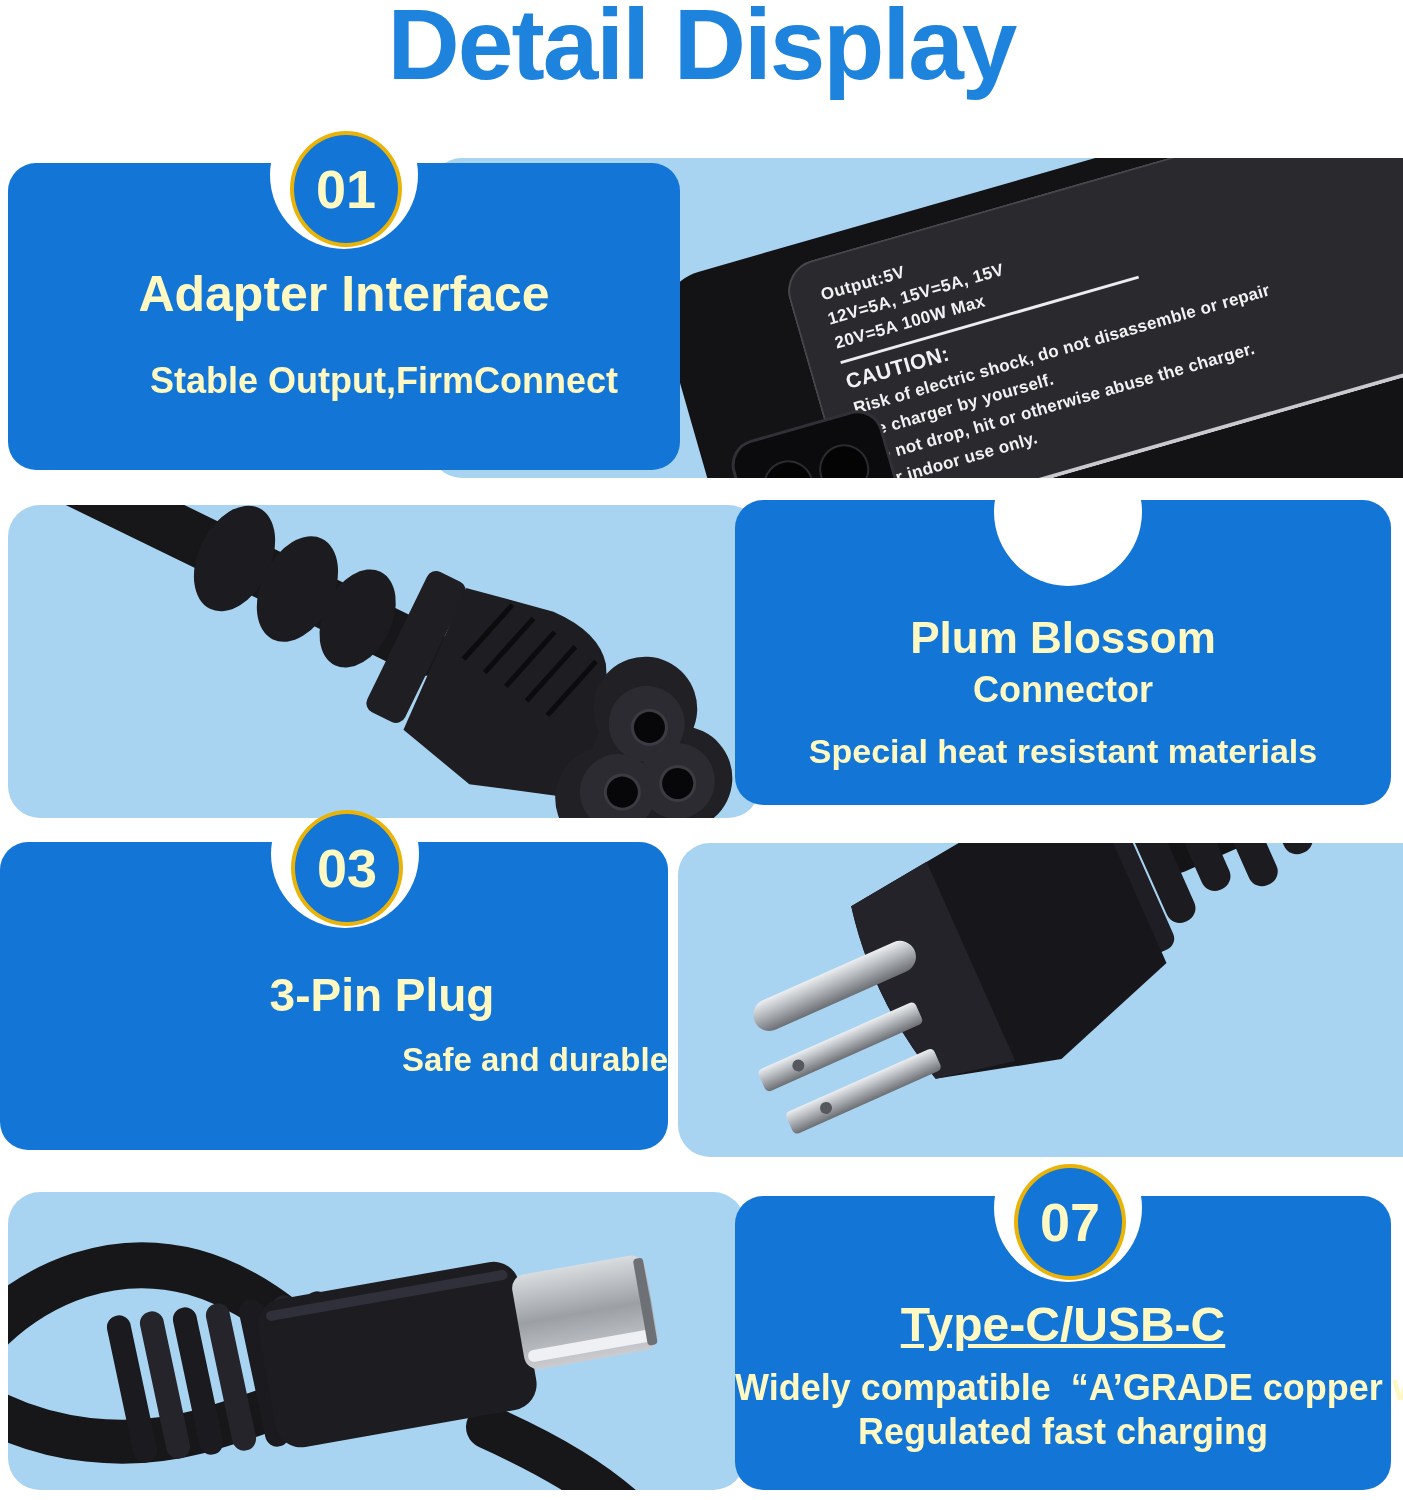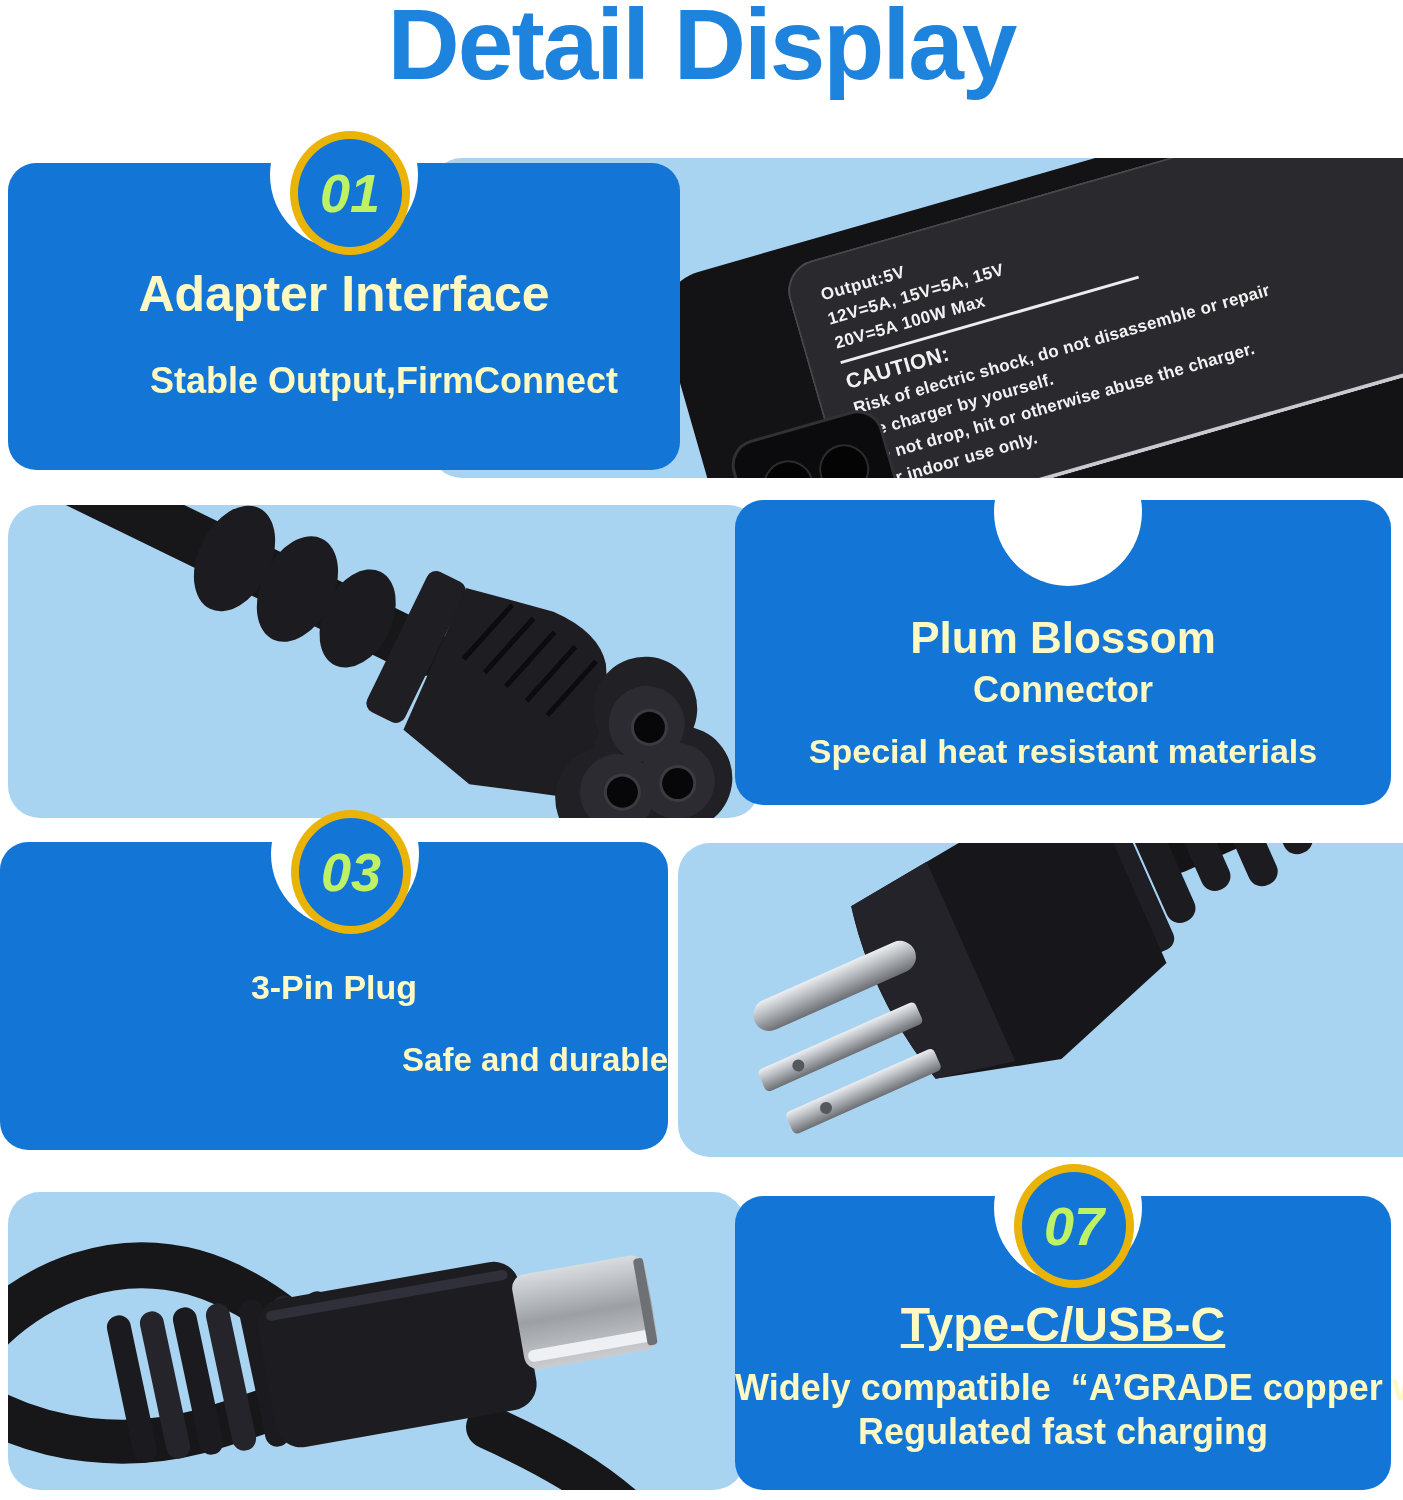--- a/index.html
+++ b/index.html
@@ -30,35 +30,35 @@
   .panel h2,.panel .h2b,.panel p{
     position:absolute;left:0;width:100%;margin:0;text-align:center;color:#fef9c3;z-index:5;
   }
   .panel h2,.panel .h2b{font-weight:700;}
   .panel p{font-weight:700;white-space:nowrap;}
   .panel-r1 h2{top:102px;font-size:50px;}
   .panel-r1 p{top:197px;font-size:36px;margin-left:40px;}
   .panel-r2 h2{top:113px;font-size:44px;}
   .panel-r2 .h2b{top:169px;font-size:36px;}
   .panel-r2 p{top:232px;font-size:34px;}
-  .panel-r3 h2{top:126px;font-size:34px;}
+  .panel-r3 h2{top:126px;font-size:46px;padding-left:48px;}
   .panel-r3 p{top:199px;font-size:33px;text-align:right;}
   .panel-r4 h2{top:101px;font-size:48px;text-decoration:underline;}
   .panel-r4 p.sub1{top:171px;font-size:36px;}
   .panel-r4 p.sub2{top:215px;font-size:36px;}
   
   .notch{
     position:absolute;width:148px;height:148px;border-radius:50%;
     background:#ffffff;z-index:3;clip-path:inset(62px 0 0 0);
   }
   .badge{
     position:absolute;width:104px;height:108px;border-radius:50%;
-    background:#1375d6;border:8px solid #eab308;z-index:4;
+    background:#1375d6;border:4px solid #eab308;z-index:4;
     display:flex;align-items:center;justify-content:center;
-    color:#bef264;font-size:54px;font-weight:700;font-style:italic;
+    color:#fef9c3;font-size:54px;font-weight:700;
   }
   
   .adapter{
     position:absolute;left:280px;top:-30px;width:1060px;height:570px;
     background:#131316;border-radius:48px;transform:rotate(-16deg);
   }
   .adapter-face{
     position:absolute;left:128px;top:20px;right:-60px;height:276px;
     background:#2a2a2e;border:2px solid #46464c;border-bottom:4px solid #c9c9cf;
     border-radius:32px;box-sizing:border-box;

